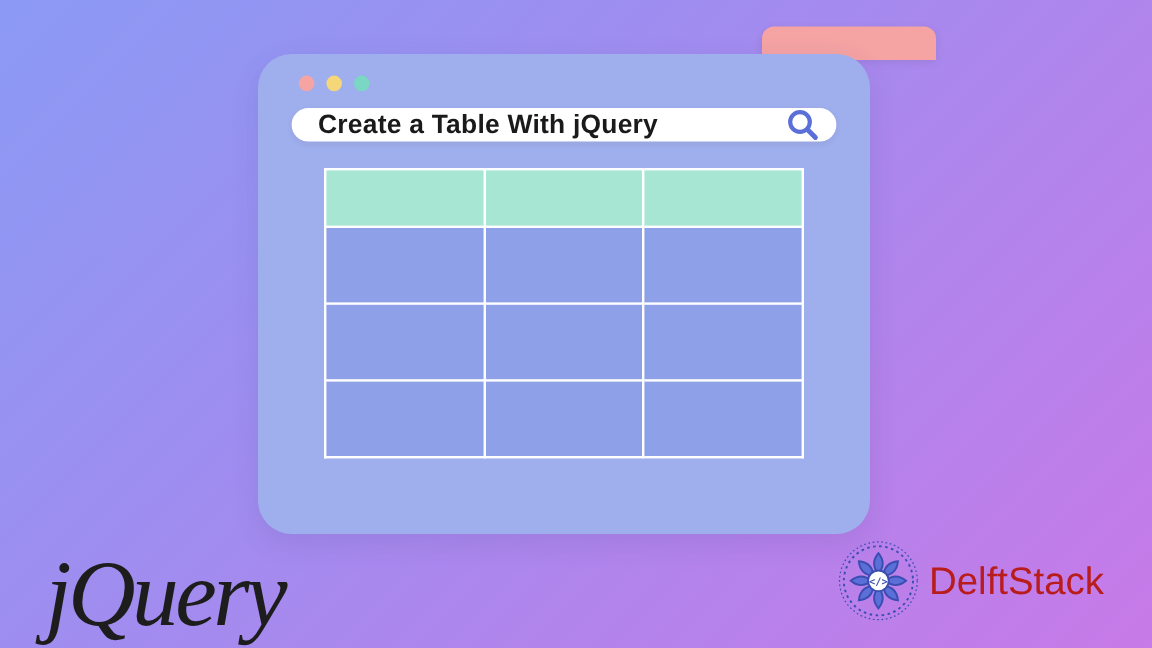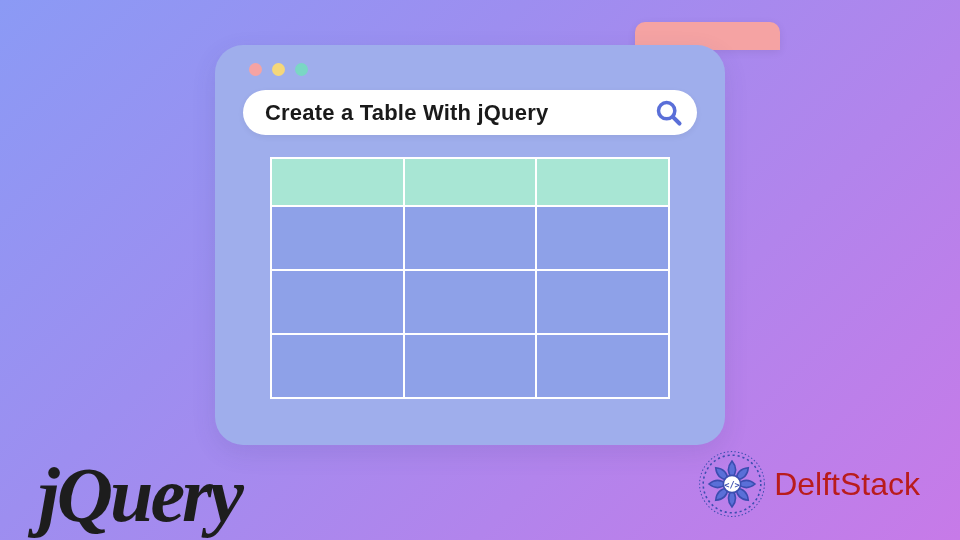--- a/index.html
+++ b/index.html
@@ -38,21 +38,21 @@
   margin-bottom: 14px;
   margin-left: 6px;
 }
 .dot { width: 13px; height: 13px; border-radius: 50%; }
 .dot.red { background: #f5a3a3; }
 .dot.yellow { background: #f5d77a; }
 .dot.green { background: #7ad7c4; }
 .search-bar {
   background: #fff;
   border-radius: 24px;
-  height: 45px;
+  height: 28px;
   display: flex;
   align-items: center;
   padding: 0 14px 0 22px;
   margin-bottom: 22px;
   box-shadow: 0 2px 6px rgba(0,0,0,0.06);
 }
 .search-bar span {
   flex: 1;
   font-size: 22px;
   font-weight: 600;
@@ -80,21 +80,21 @@
 table.grid tr.head td {
   height: 48px;
   background: #a8e6d4;
 }
 .jquery-logo {
   position: absolute;
   left: 38px;
   bottom: 6px;
   font-family: Georgia, 'Times New Roman', serif;
   font-style: italic;
-  font-weight: 700;
+  font-weight: 400;
   font-size: 78px;
   color: #1d1d1d;
   letter-spacing: -3px;
   line-height: 1;
 }
 .delft-stack {
   position: absolute;
   right: 40px;
   bottom: 20px;
   display: flex;

